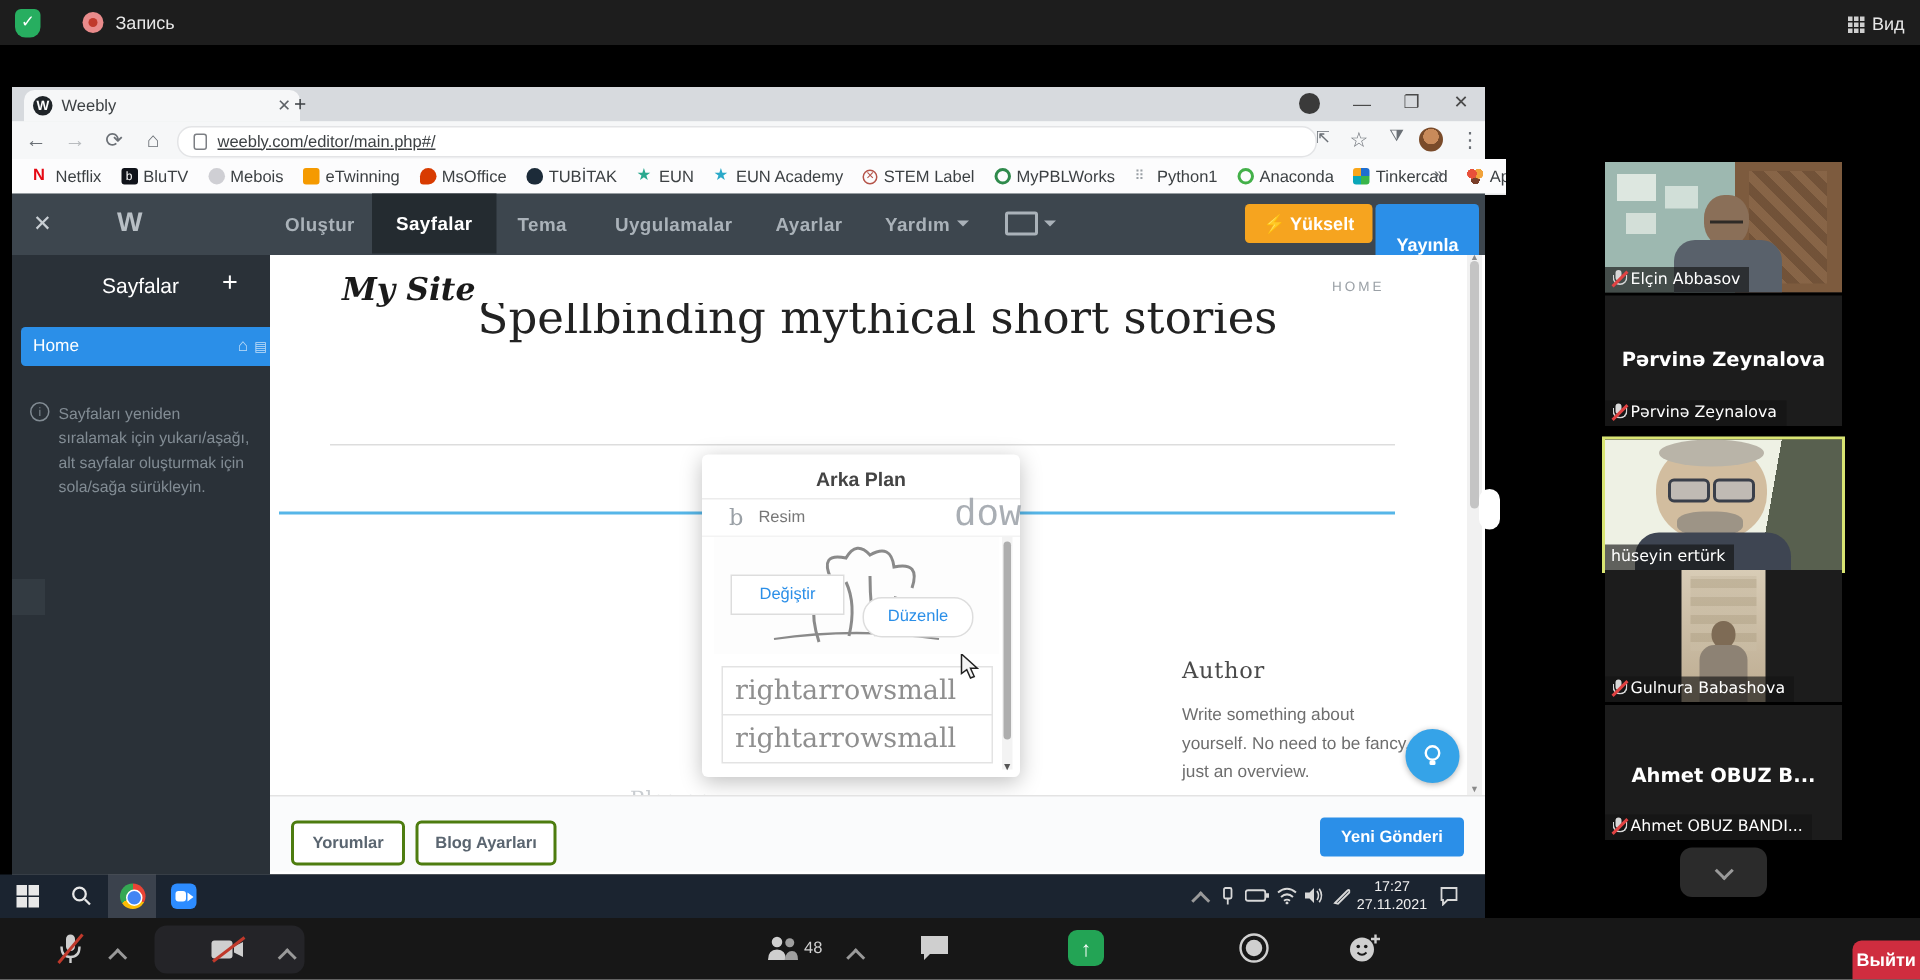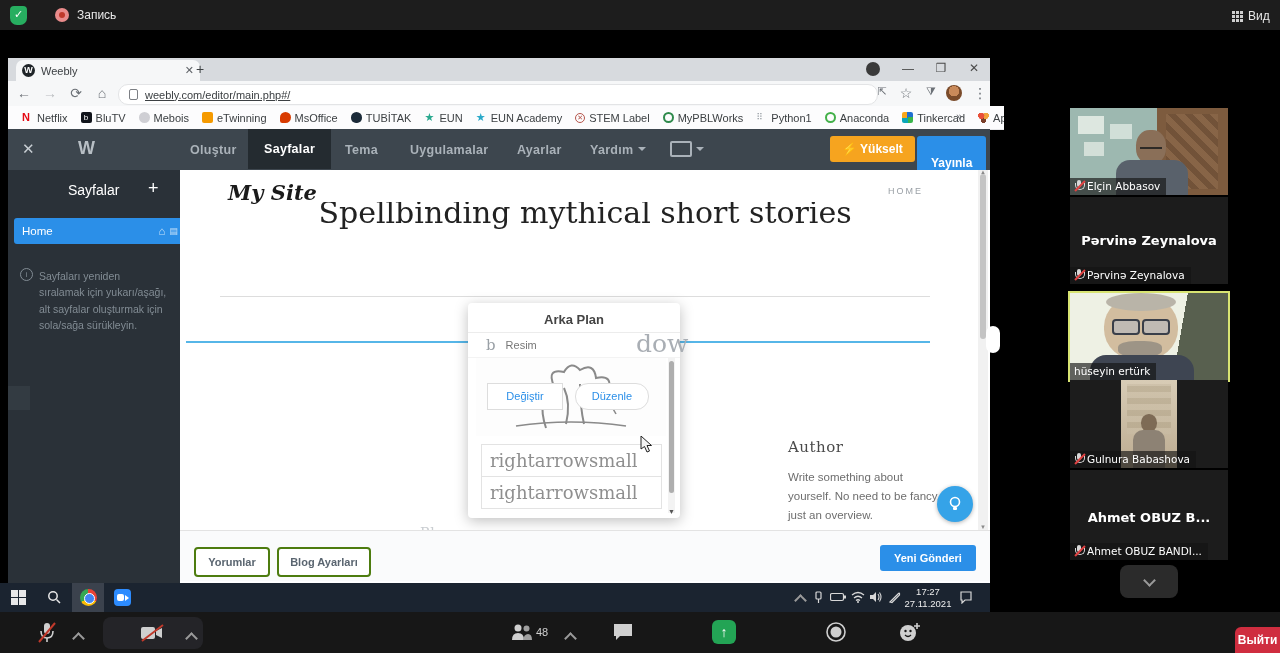--- a/index.html
+++ b/index.html
@@ -262,36 +262,36 @@
       <span style="position:absolute;left:2px;top:-1px;color:#8a8a8a;font-size:6px;">▲</span>
       <span style="position:absolute;left:2px;bottom:0;color:#8a8a8a;font-size:6px;">▼</span>
     </div>
 
     <div class="abs dialog">
       <div class="dlg-title" style="padding-top:9px;">Arka Plan</div>
       <div class="abs dlg-row flex" style="left:0;top:29px;width:212px;height:26px;padding-left:18px;gap:10px;box-sizing:border-box;">
         <span class="dlg-b">b</span>
         <span class="dlg-lbl">Resim</span>
       </div>
-      <span class="abs ghost serif" style="left:168px;top:26px;font-size:25px;">dow</span>
+      <span class="abs ghost serif" style="left:168px;top:26px;font-size:25px;font-family:Liberation Mono, monospace;">dow</span>
 
       <div class="abs" style="left:8px;top:55px;width:190px;height:78px;background:#fdfdfd;">
         <svg width="190" height="78" viewBox="0 0 190 78">
           <g stroke="#8a8a8a" fill="none" stroke-width="2">
             <path d="M70 70 Q60 40 78 28 Q70 10 88 14 Q95 2 104 12 Q118 4 120 20 Q138 16 132 34"></path>
             <path d="M88 30 Q95 45 90 66"></path>
             <path d="M104 26 Q104 48 108 66"></path>
             <path d="M40 68 Q95 60 150 68" stroke-width="1.5"></path>
             <path d="M120 40 Q135 44 140 56" stroke-width="1.5"></path>
           </g>
         </svg>
       </div>
 
       <div class="abs dlg-btn" style="left:19px;top:80px;width:74px;height:25px;">Değiştir</div>
-      <div class="abs dlg-btn" style="left:107px;top:80px;width:72px;height:25px;border-radius:13px;">Düzenle</div>
+      <div class="abs dlg-btn" style="left:107px;top:95px;width:72px;height:25px;border-radius:13px;">Düzenle</div>
 
       <div class="abs" style="left:200px;top:55px;width:7px;height:155px;background:#f3f3f3;">
         <div style="position:absolute;left:1px;top:3px;width:5px;height:132px;background:#aeaeae;border-radius:3px;"></div>
         <span style="position:absolute;left:0px;bottom:-2px;color:#555;font-size:7px;">▼</span>
       </div>
 
       <div class="abs dlg-item" style="left:13px;top:141px;width:171px;height:31px;">rightarrowsmall</div>
       <div class="abs dlg-item" style="left:13px;top:173px;width:171px;height:31px;">rightarrowsmall</div>
     </div>
 

